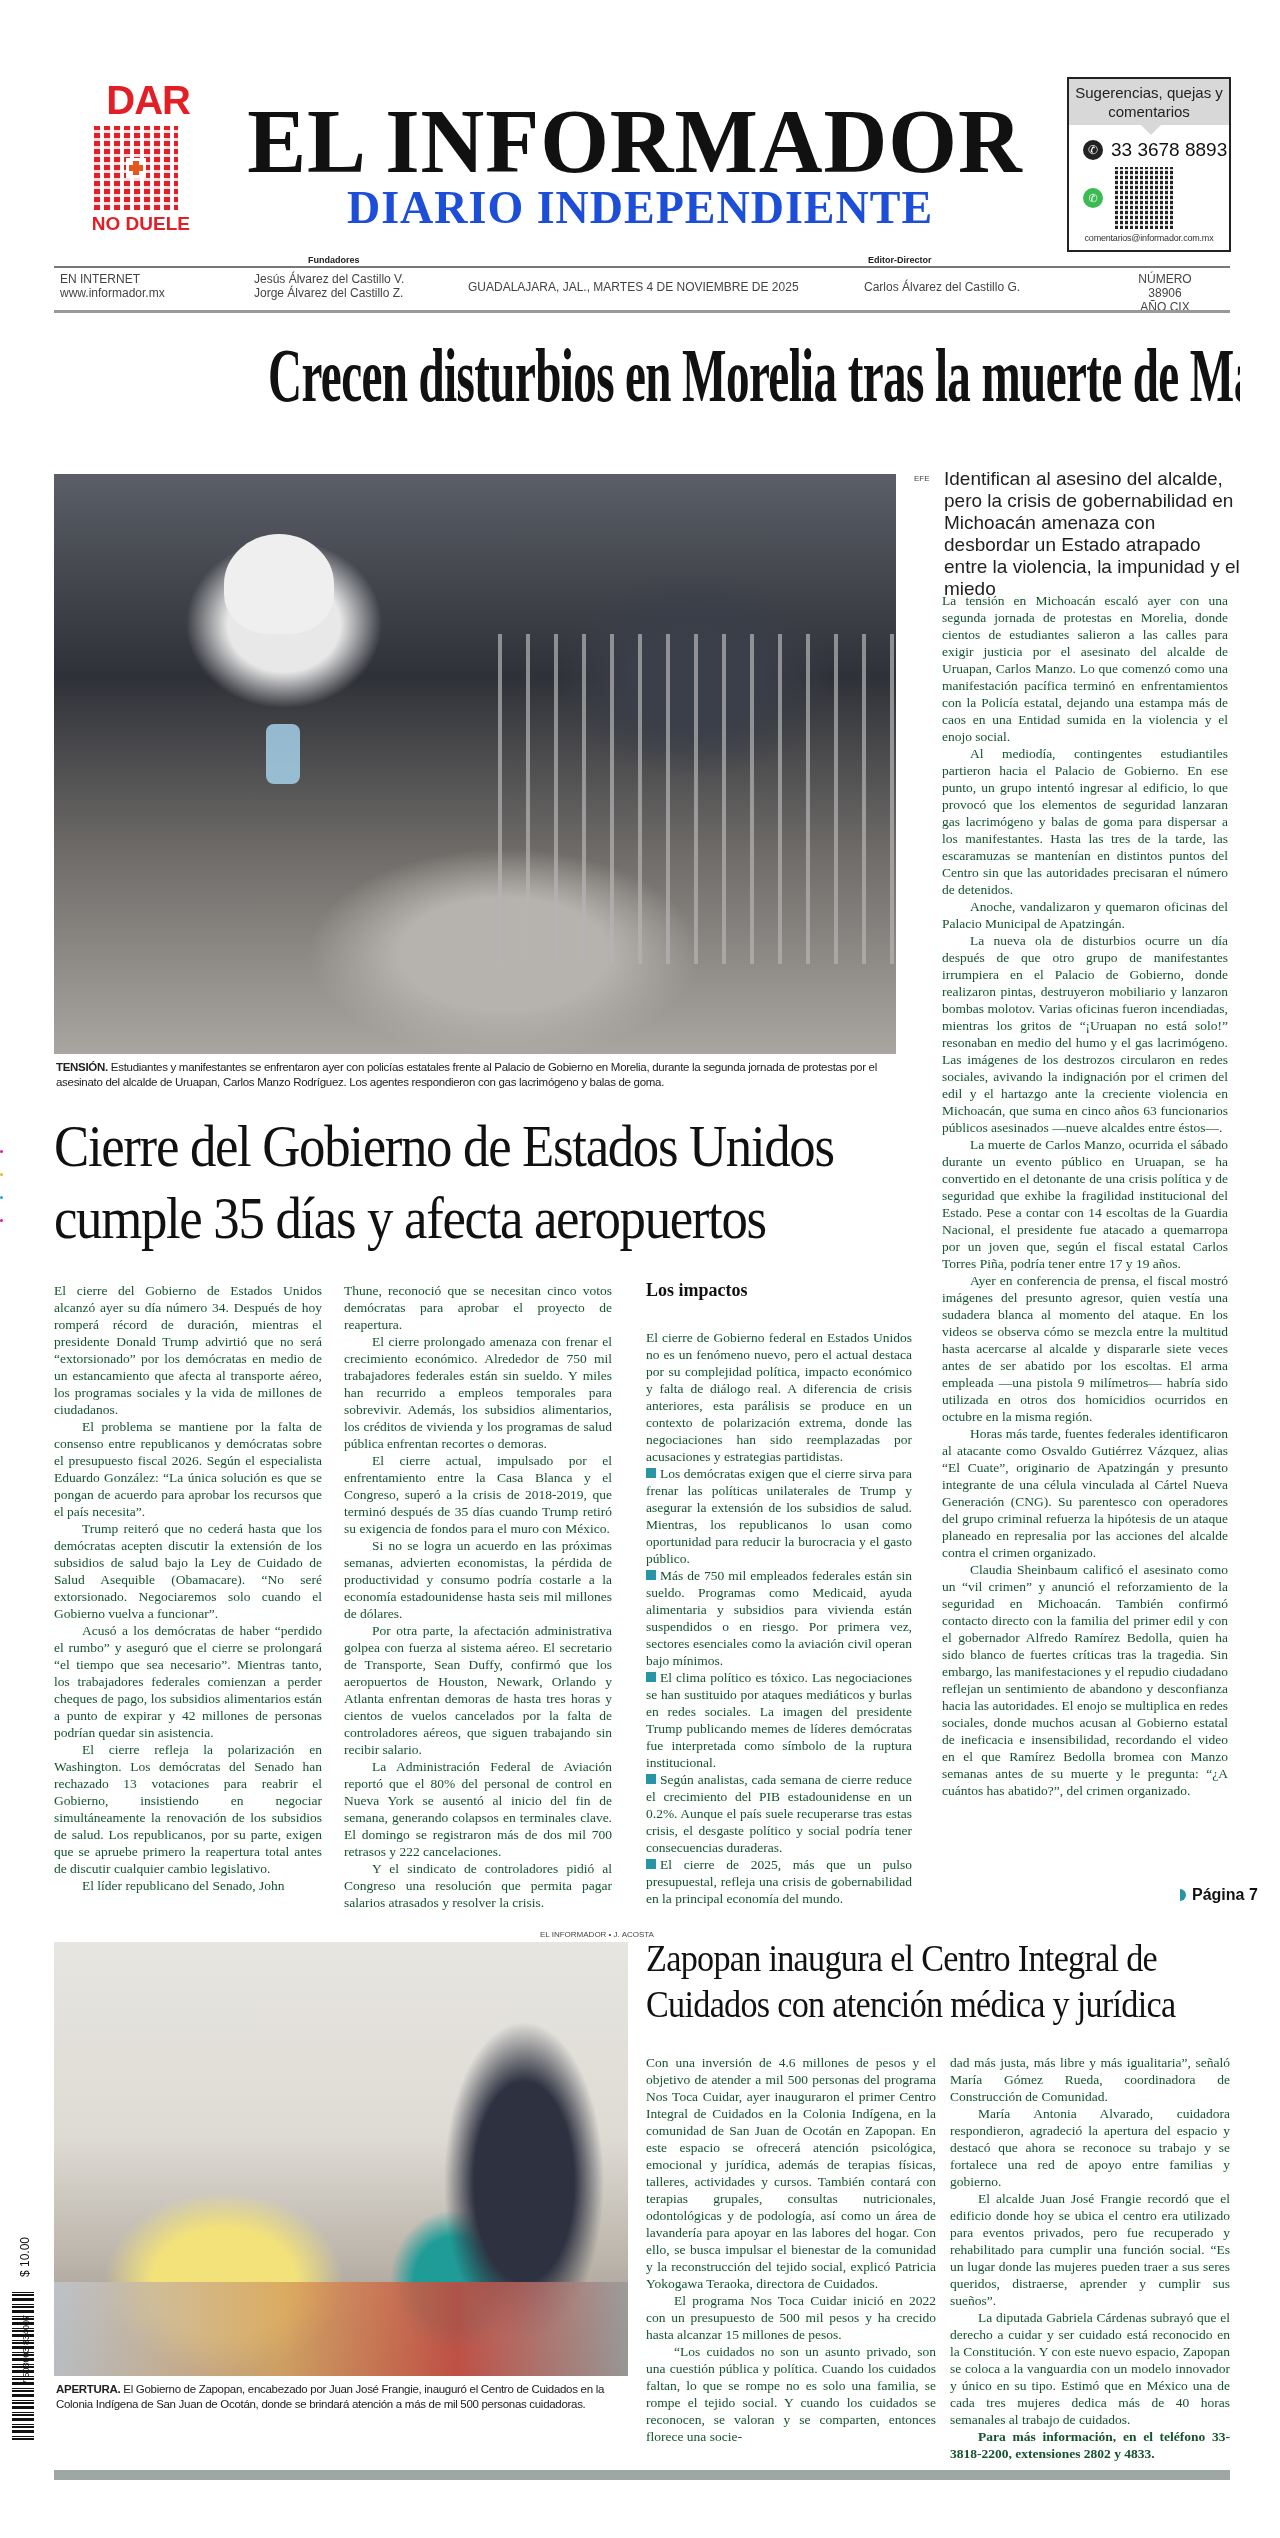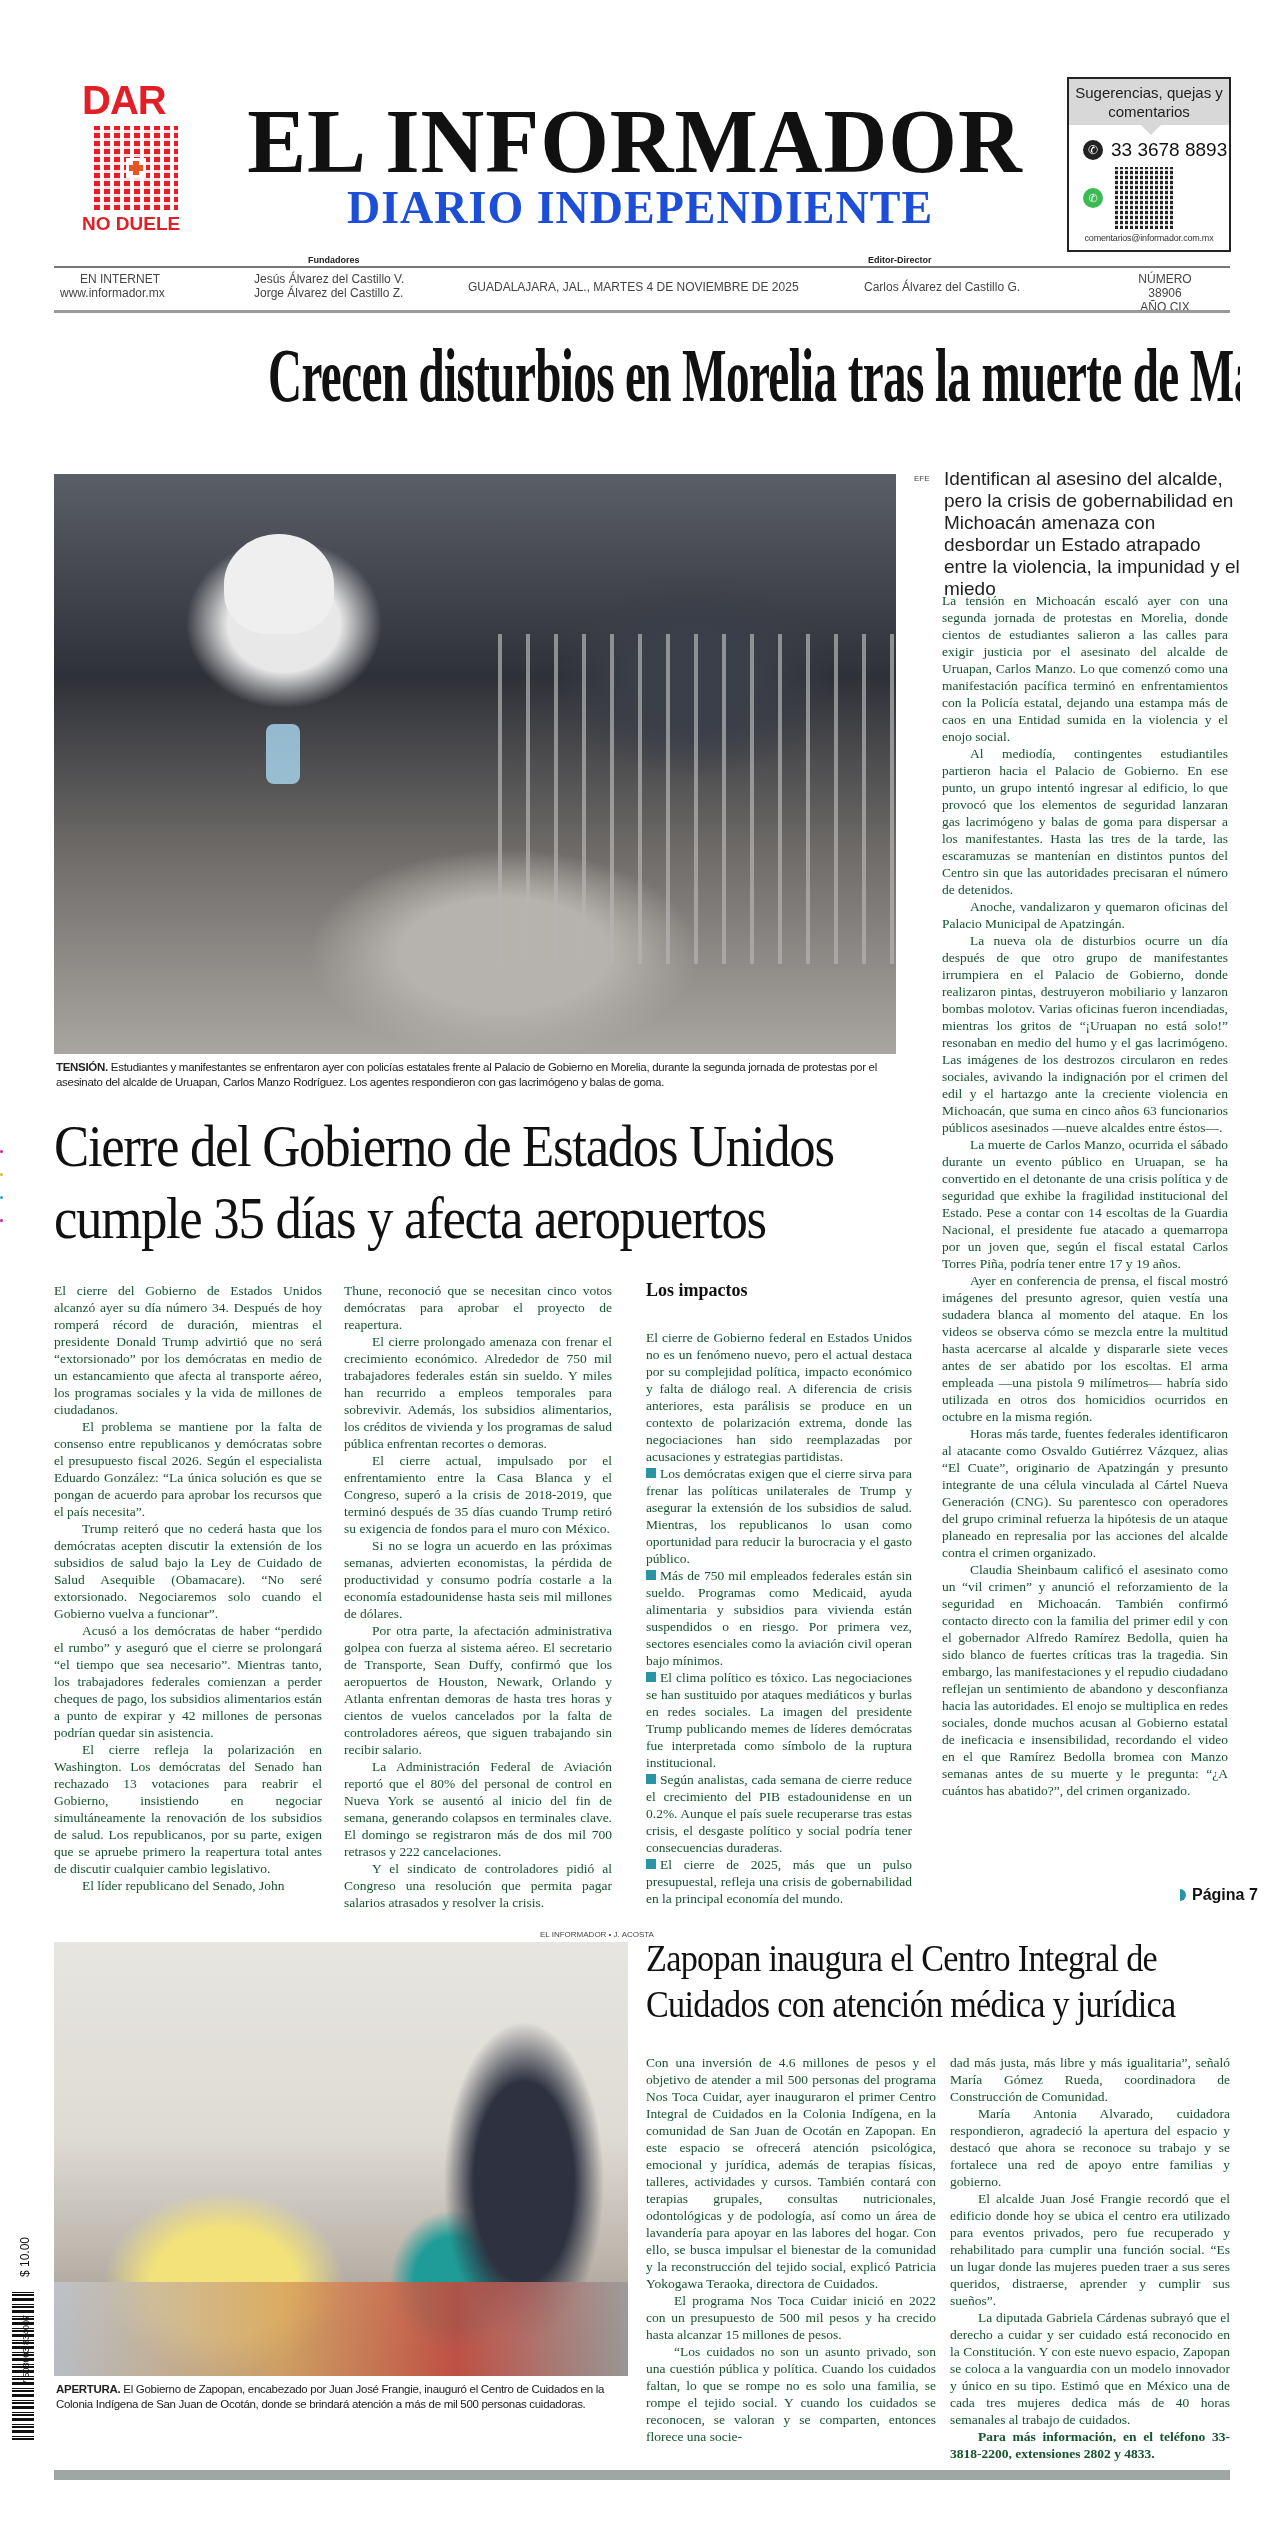--- a/index.html
+++ b/index.html
@@ -1,21 +1,21 @@
 <!DOCTYPE html>
 <html><head>
 <meta charset="utf-8">
 <style>
   * { box-sizing: border-box; margin: 0; padding: 0; }
   html, body { width: 1280px; height: 2538px; background: #fff; overflow: hidden; }
   body { position: relative; font-family: "Liberation Serif", serif; color: #1a1a1a; }
   .abs { position: absolute; }
 
   
-  .dar { left: 82px; top: 80px; width: 108px; text-align: left; color: #e21f26; font-family: "Liberation Sans", sans-serif; font-weight: bold; }
+  .dar { left: 82px; top: 80px; width: 108px; text-align: right; color: #e21f26; font-family: "Liberation Sans", sans-serif; font-weight: bold; }
   .dar .t1 { font-size: 40px; line-height: 40px; letter-spacing: -1px; }
   .dar .qr { width: 84px; height: 84px; margin: 6px auto 4px; background:
       repeating-linear-gradient(90deg, #e21f26 0 6px, #fff 6px 10px),
       #e21f26; position: relative; }
   .dar .qr::before { content:""; position:absolute; inset:0;
       background: repeating-linear-gradient(0deg, transparent 0 5px, rgba(255,255,255,.85) 5px 8px); }
   .dar .cross { position:absolute; left:32px; top:32px; width:20px; height:20px; background:#fff; z-index:2; }
   .dar .cross::before { content:""; position:absolute; left:7px; top:3px; width:6px; height:14px; background:#e8561f; }
   .dar .cross::after { content:""; position:absolute; left:3px; top:7px; width:14px; height:6px; background:#e8561f; }
   .dar .t2 { font-size: 19px; line-height: 20px; }
@@ -132,21 +132,21 @@
     <span class="wa">✆</span>
     <span class="qr2"></span>
   </div>
   <div class="mail">comentarios@informador.com.mx</div>
 </div>
 
 <div class="abs label-small" style="left:308px; top:255px;">Fundadores</div>
 <div class="abs label-small" style="left:868px; top:255px;">Editor-Director</div>
 <div class="abs rule" style="left:54px; top:266px; width:1176px; height:2px; background:#777;"></div>
 
-<div class="abs meta" style="left:60px; top:272px; width:100px; text-align:right;">
+<div class="abs meta" style="left:60px; top:272px; width:100px; text-align:left;">
   <div>EN INTERNET</div>
   <div>www.informador.mx</div>
 </div>
 <div class="abs meta" style="left:254px; top:272px; width:170px; text-align:left;">
   <div>Jesús Álvarez del Castillo V.</div>
   <div>Jorge Álvarez del Castillo Z.</div>
 </div>
 <div class="abs meta" style="left:468px; top:280px;">GUADALAJARA, JAL., MARTES 4 DE NOVIEMBRE DE 2025</div>
 <div class="abs meta" style="left:864px; top:280px;">Carlos Álvarez del Castillo G.</div>
 <div class="abs meta" style="left:1120px; top:272px; width:90px; text-align:center;">

